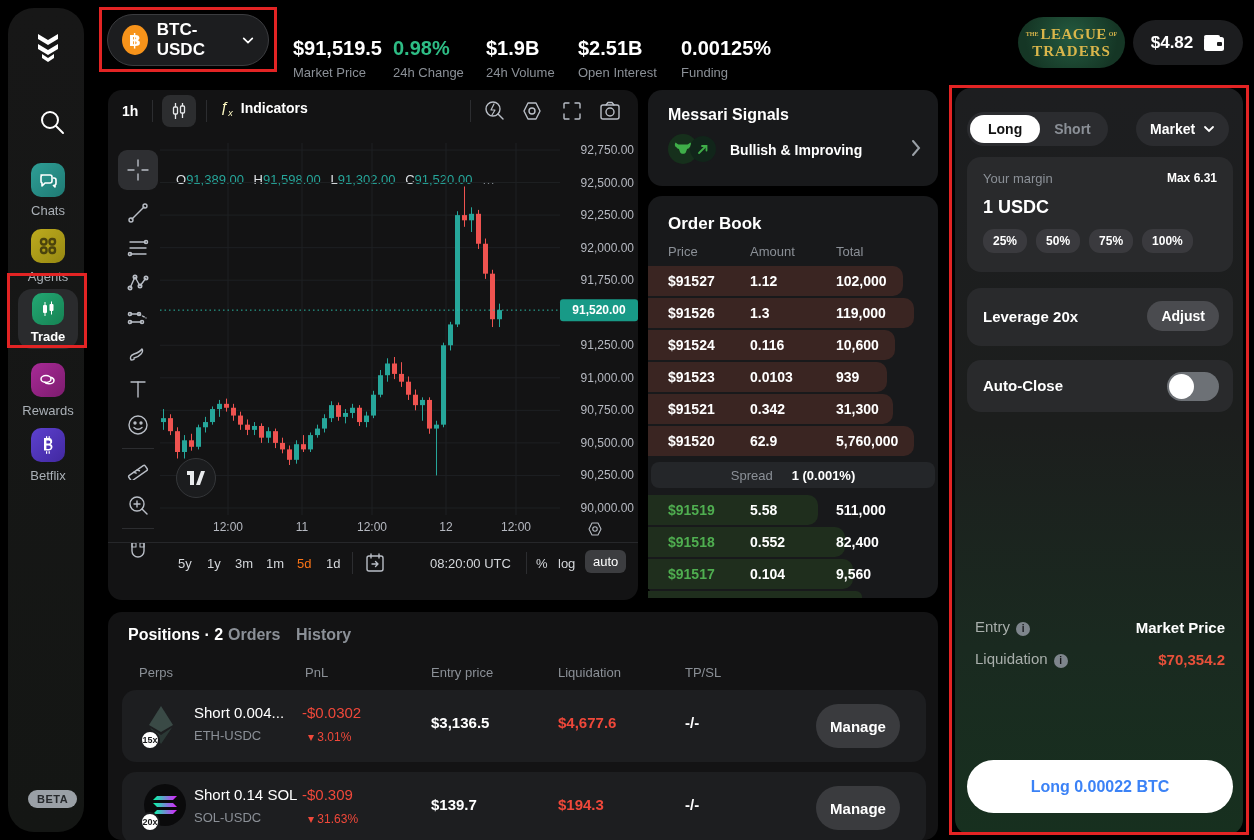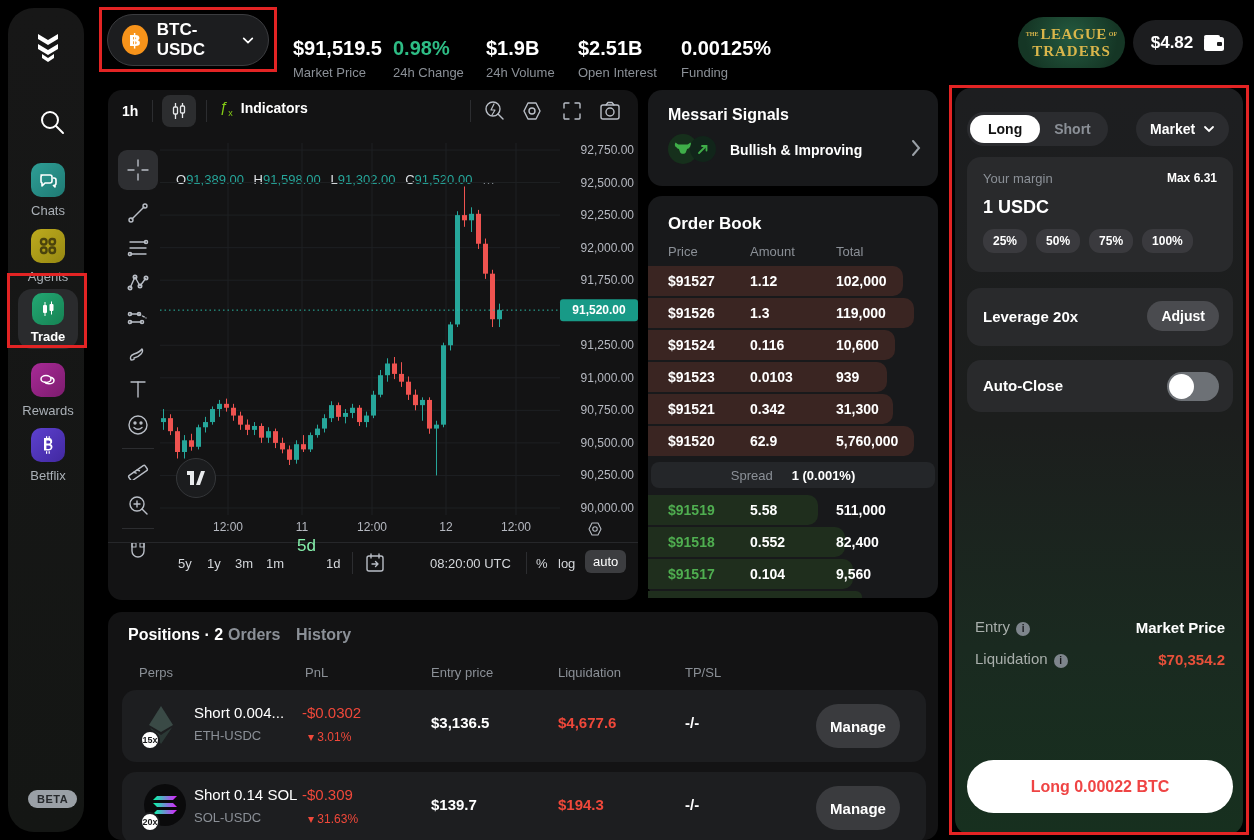--- a/index.html
+++ b/index.html
@@ -168,21 +168,21 @@
       <rect x="2.5" y="5" width="4" height="7" rx="1"></rect>
         <line x1="4.5" y1="1" x2="4.5" y2="5"></line>
         <line x1="4.5" y1="12" x2="4.5" y2="17"></line>
       <rect x="9.5" y="4" width="4" height="7" rx="1"></rect>
         <line x1="11.5" y1="1" x2="11.5" y2="4"></line>
         <line x1="11.5" y1="11" x2="11.5" y2="16"></line>
     </svg>
   </div>
   <div class="abs" style="left:98px;top:10px;width:1px;height:22px;background:#2c2d30;"></div>
   <div class="abs row-center" style="left:112px;top:8px;gap:8px;">
-    <span style="font-size:15px;color:#84cc16;">ƒ<sub style="font-size:9px;">x</sub></span>
+    <span style="font-size:15px;color:#fef9c3;font-style:italic;">ƒ<sub style="font-size:9px;">x</sub></span>
     <span class="bold" style="font-size:14px;">Indicators</span>
   </div>
   <div class="abs" style="left:362px;top:10px;width:1px;height:22px;background:#2c2d30;"></div>
   <div class="abs" style="left:374px;top:9px;">
     <svg class="lic" width="24" height="24" viewBox="0 0 24 24">
         <circle cx="11" cy="10" r="7"></circle>
         <line x1="16" y1="15" x2="21" y2="20"></line>
         <path d="M12 5 l-3 6 h4 l-3 5" stroke-width="1.2"></path>
       </svg>
   </div>
@@ -454,21 +454,21 @@
         <path d="M8 4 h8 l4 8 -4 8 h-8 l-4 -8 z"></path>
         <circle cx="12" cy="12" r="3"></circle>
       </svg>
   </div>
 
   <div class="abs" style="left:0;top:452px;width:530px;height:1px;background:#26272a;"></div>
   <span class="abs" style="left:70px;top:466px;font-size:13px;color:#d4d7db;">5y</span>
   <span class="abs" style="left:99px;top:466px;font-size:13px;color:#d4d7db;">1y</span>
   <span class="abs" style="left:127px;top:466px;font-size:13px;color:#d4d7db;">3m</span>
   <span class="abs" style="left:158px;top:466px;font-size:13px;color:#d4d7db;">1m</span>
-  <span class="abs" style="left:189px;top:446px;font-size:17px;color:#86efac;">5d</span>
+  <span class="abs" style="left:189px;top:466px;font-size:13px;color:#f97316;">5d</span>
   <span class="abs" style="left:218px;top:466px;font-size:13px;color:#d4d7db;">1d</span>
   <div class="abs" style="left:244px;top:462px;width:1px;height:22px;background:#2c2d30;"></div>
   <div class="abs" style="left:256px;top:462px;">
     <svg class="lic" width="22" height="22" viewBox="0 0 22 22">
         <rect x="3" y="4" width="16" height="15" rx="2"></rect>
         <line x1="7" y1="2" x2="7" y2="6"></line>
         <line x1="15" y1="2" x2="15" y2="6"></line>
         <path d="M8 12 h6 m-2.5 -2.5 l2.5 2.5 l-2.5 2.5"></path>
       </svg>
   </div>
@@ -665,18 +665,18 @@
 
   <div class="sumrow" style="top:530px;left:20px;width:250px;">
     <span style="color:#a8aeab;font-size:15px;"><span>Entry</span><span class="info-ic">i</span></span>
     <span class="bold" style="font-size:15px;">Market Price</span>
   </div>
   <div class="sumrow" style="top:562px;left:20px;width:250px;">
     <span style="color:#a8aeab;font-size:15px;"><span>Liquidation</span><span class="info-ic">i</span></span>
     <span class="bold" style="font-size:15px;color:#e8503a;">$70,354.2</span>
   </div>
 
-  <div class="abs pill bold" style="left:12px;top:672px;width:266px;height:53px;background:#fff;color:#ef4444;display:flex;align-items:center;justify-content:center;font-size:16px;">Long 0.00022 BTC</div>
+  <div class="abs pill bold" style="left:12px;top:672px;width:266px;height:53px;background:#fff;color:#3b82f6;display:flex;align-items:center;justify-content:center;font-size:16px;">Long 0.00022 BTC</div>
 </div>
 
 <div class="redbox" style="left:99px;top:7px;width:178px;height:65px;"></div>
 <div class="redbox" style="left:7px;top:273px;width:80px;height:75px;"></div>
 <div class="redbox" style="left:949px;top:85px;width:300px;height:750px;"></div>
 
 </body></html>

